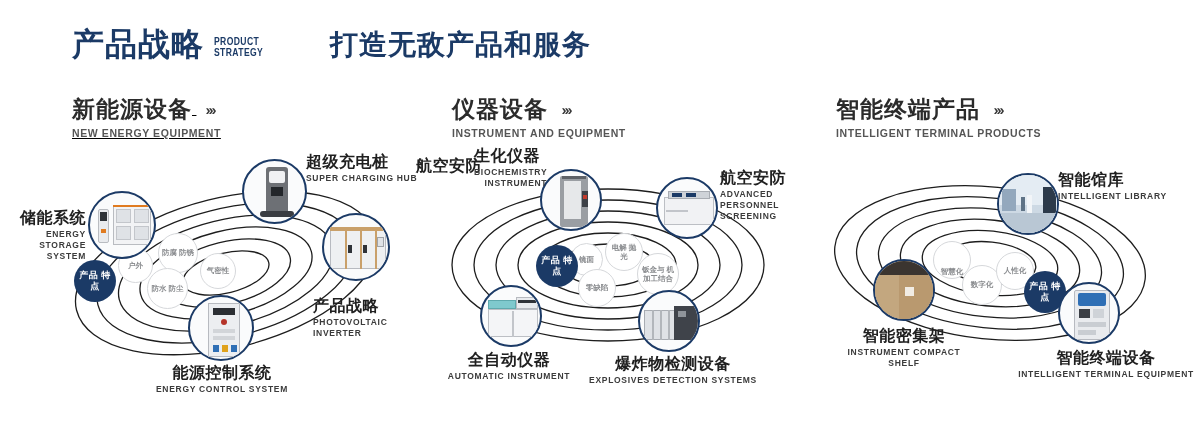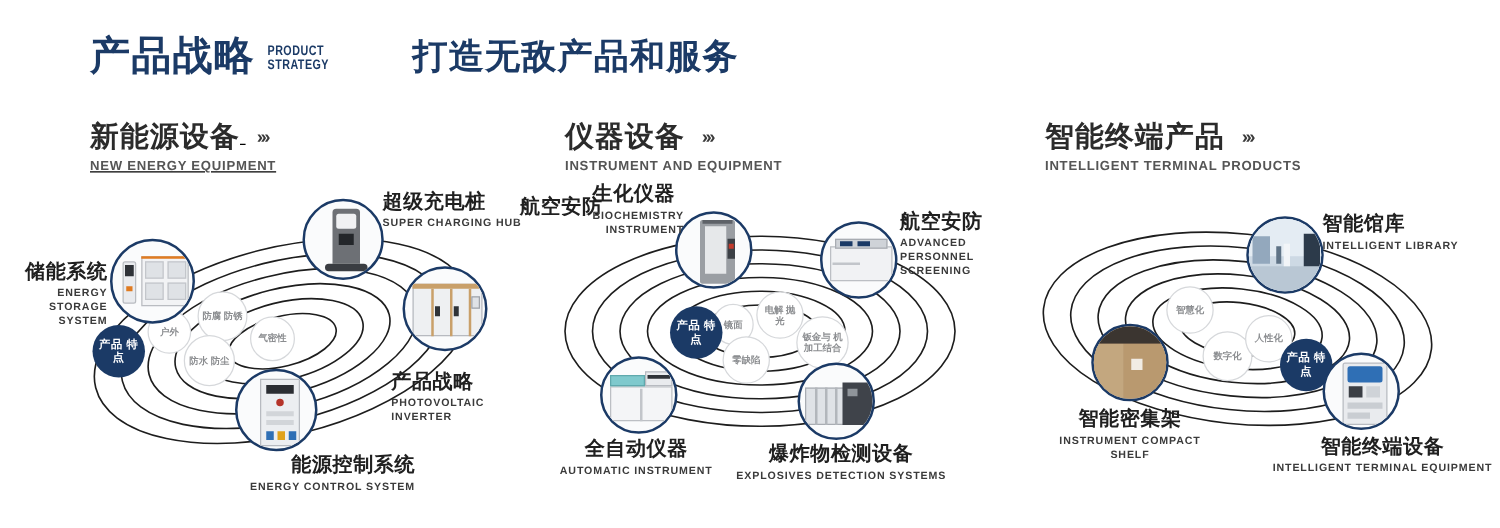--- a/index.html
+++ b/index.html
@@ -197,21 +197,21 @@
         <div style="position:absolute;left:18px;top:6px;width:32px;height:54px;background:#eceef1;border:1px solid #b7bac0;"></div>
         <div style="position:absolute;left:23px;top:11px;width:22px;height:7px;background:#2b2e33;"></div>
         <div style="position:absolute;left:31px;top:22px;width:6px;height:6px;border-radius:50%;background:#b5342a;"></div>
         <div style="position:absolute;left:23px;top:32px;width:22px;height:4px;background:#d2d5d9;"></div>
         <div style="position:absolute;left:23px;top:39px;width:22px;height:4px;background:#d2d5d9;"></div>
         <div style="position:absolute;left:23px;top:48px;width:6px;height:7px;background:#2f6fb5;"></div>
         <div style="position:absolute;left:32px;top:48px;width:6px;height:7px;background:#e0a21c;"></div>
         <div style="position:absolute;left:41px;top:48px;width:6px;height:7px;background:#2f6fb5;"></div>
       </div>
     </div>
-    <div class="cap center" style="left:82px; top:209px; width:220px;text-align:right;">
+    <div class="cap center" style="left:82px; top:209px; width:220px;">
       <span class="cn">能源控制系统</span>
       <span class="en">ENERGY CONTROL SYSTEM</span>
     </div>
   </div>
 
   <div class="scene" style="left:412px; top:155px; width:392px; height:235px;">
     <svg width="392" height="235" viewBox="0 0 392 235">
       <g fill="none" stroke="#1d1d1d" stroke-width="1.3">
         <ellipse cx="196" cy="110" rx="46" ry="21"></ellipse>
         <ellipse cx="196" cy="110" rx="68" ry="32"></ellipse>
@@ -309,21 +309,21 @@
       <g fill="none" stroke="#1d1d1d" stroke-width="1.3">
         <ellipse cx="190" cy="108" rx="46" ry="21" transform="rotate(6 190 108)"></ellipse>
         <ellipse cx="190" cy="108" rx="68" ry="32" transform="rotate(6 190 108)"></ellipse>
         <ellipse cx="190" cy="108" rx="90" ry="43" transform="rotate(6 190 108)"></ellipse>
         <ellipse cx="190" cy="108" rx="112" ry="54" transform="rotate(6 190 108)"></ellipse>
         <ellipse cx="190" cy="108" rx="134" ry="65" transform="rotate(6 190 108)"></ellipse>
         <ellipse cx="190" cy="108" rx="156" ry="76" transform="rotate(6 190 108)"></ellipse>
       </g>
     </svg>
 
-    <div class="feat" style="left:133px; top:74px; width:38px; height:38px;">
+    <div class="feat" style="left:133px; top:86px; width:38px; height:38px;align-items:flex-end;">
       <span>智慧化</span>
     </div>
     <div class="feat" style="left:162px; top:110px; width:40px; height:40px;">
       <span>数字化</span>
     </div>
     <div class="feat" style="left:196px; top:97px; width:38px; height:38px;">
       <span>人性化</span>
     </div>
     <div class="feat core" style="left:224px; top:116px; width:42px; height:42px;">
       <span>产品

